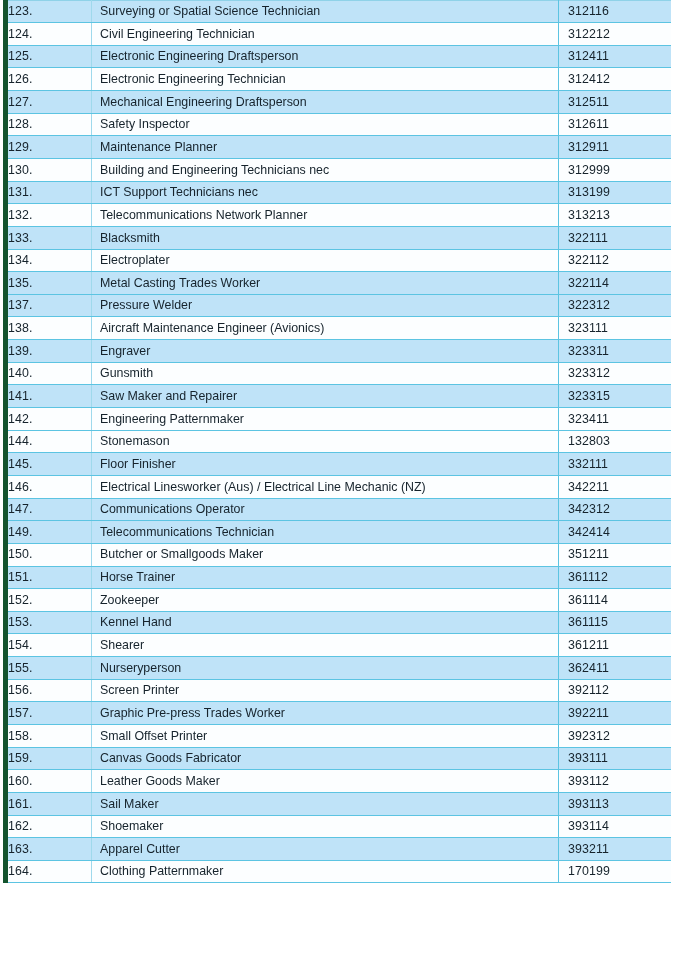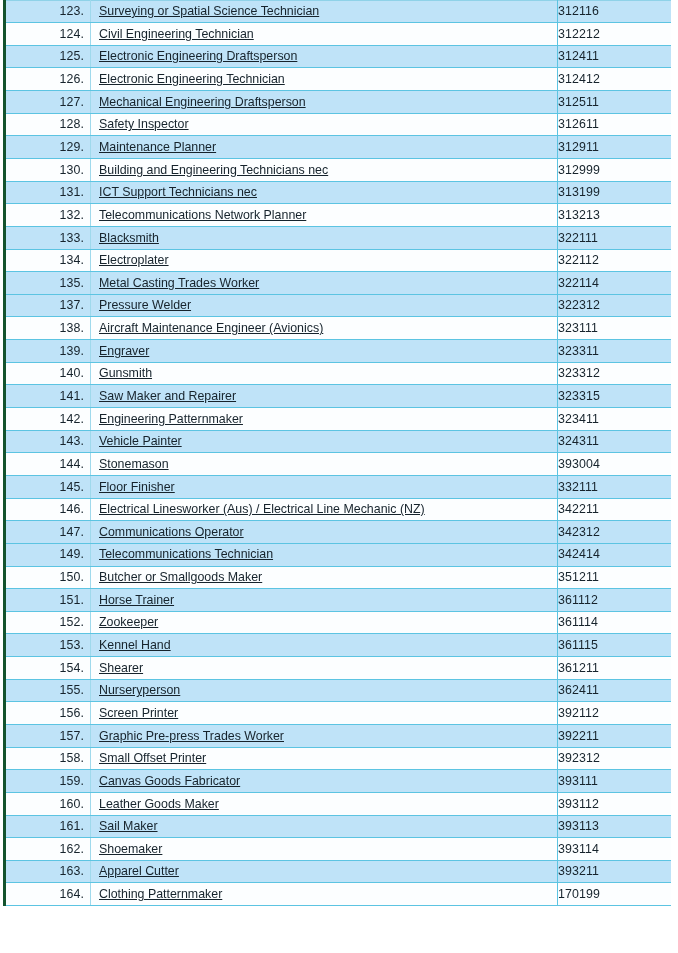--- a/index.html
+++ b/index.html
@@ -59,35 +59,34 @@
     border-bottom: 1px solid #5cc4e2;
     white-space: nowrap;
     overflow: hidden;
     vertical-align: middle;
     box-sizing: border-box;
     height: 22.65px;
   }
 
   
   table.occ-table td.cell-num {
-    text-align: right;
+    text-align: left;
     padding-right: 6px;
     border-right: 1px solid #9fd9ec;
-    border-left: 3px solid #14532d;
+    border-left: 5px solid #14532d;
     letter-spacing: 0.1px;
   }
   table.occ-table td.cell-name {
     text-align: left;
     padding-left: 8px;
     border-right: 1px solid #5cc4e2;
-    text-decoration: underline;
   }
   table.occ-table td.cell-code {
     text-align: left;
-    padding-left: 0;
+    padding-left: 9px;
     border-right: 1px solid #5cc4e2;
     letter-spacing: 0.1px;
   }
 
   
   table.occ-table tr.band-blue td { background: #bfe3f8; }
   table.occ-table tr.band-white td { background: #fcfeff; }
 
   
   table.occ-table tr.first-row td { border-top: 1px solid #8fd2e8; }
@@ -192,29 +191,24 @@
           <tr class="band-blue">
             <td class="cell-num">141.</td>
             <td class="cell-name">Saw Maker and Repairer</td>
             <td class="cell-code">323315</td>
           </tr>
           <tr class="band-white">
             <td class="cell-num">142.</td>
             <td class="cell-name">Engineering Patternmaker</td>
             <td class="cell-code">323411</td>
           </tr>
-          <tr class="band-blue">
-            <td class="cell-num">143.</td>
-            <td class="cell-name">Vehicle Painter</td>
-            <td class="cell-code">324311</td>
-          </tr>
           <tr class="band-white">
             <td class="cell-num">144.</td>
             <td class="cell-name">Stonemason</td>
-            <td class="cell-code">393004</td>
+            <td class="cell-code">132803</td>
           </tr>
           <tr class="band-blue">
             <td class="cell-num">145.</td>
             <td class="cell-name">Floor Finisher</td>
             <td class="cell-code">332111</td>
           </tr>
           <tr class="band-white">
             <td class="cell-num">146.</td>
             <td class="cell-name">Electrical Linesworker (Aus) / Electrical Line Mechanic (NZ)</td>
             <td class="cell-code">342211</td>

